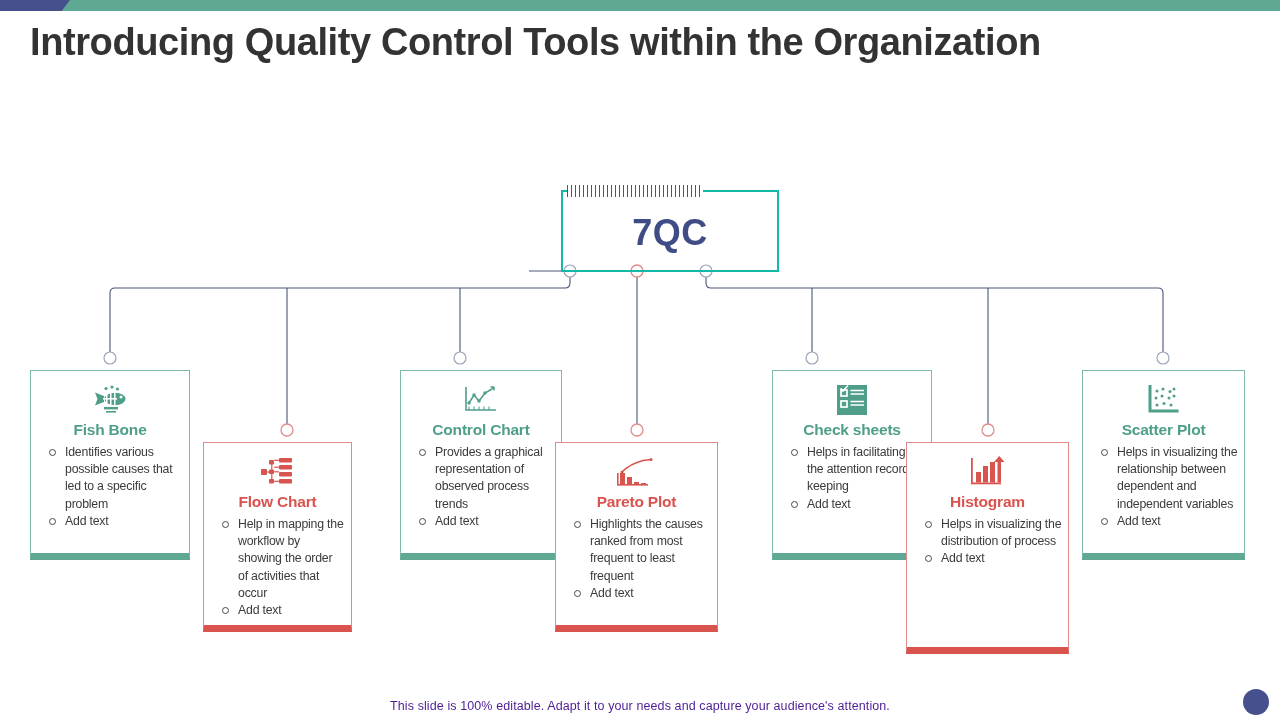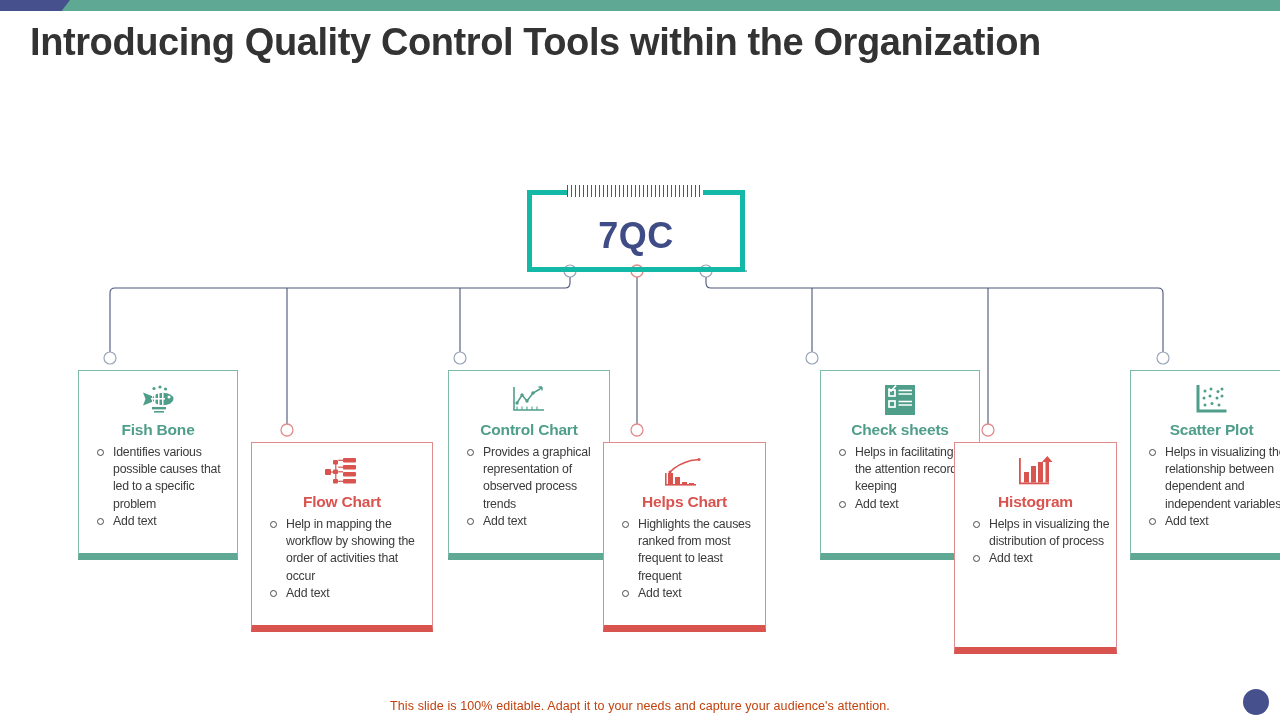--- a/index.html
+++ b/index.html
@@ -30,22 +30,22 @@
     letter-spacing:-0.4px;line-height:1.08;white-space:nowrap;
   }
   .page-subtitle{
     position:absolute;left:30px;top:74px;width:1215px;
     font-size:11.5px;color:#3a3a3a;line-height:1.42;
     letter-spacing:-0.15px;
   }
 
   
   .hub{
-    position:absolute;left:527px;top:190px;width:218px;height:82px;
-    border:5px solid #14b8a6;
+    position:absolute;left:561px;top:190px;width:218px;height:82px;
+    border:2px solid #14b8a6;
     box-sizing:border-box;
   }
   .hub-label{
     position:absolute;left:0;right:0;top:20px;
     text-align:center;font-size:36px;font-weight:bold;
     color:#3f4c85;letter-spacing:0.5px;
   }
   
   .hub-hatch{
     position:absolute;left:567px;top:185px;width:136px;height:12px;
@@ -60,21 +60,20 @@
 
   
   .wires{position:absolute;left:0;top:0;width:1280px;height:720px;}
 
   
   .card{
     position:absolute;box-sizing:border-box;
     background:#ffffff;
     display:flex;flex-direction:column;
     align-items:center;
-    margin-left:48px;
   }
   .card.teal{ border:1px solid #7fb9a8; border-bottom:7px solid #5fa894; }
   .card.red { border:1px solid #e08c8c; border-bottom:7px solid #d9534f; }
 
   .card-icon{
     margin-top:12px;height:34px;
     display:flex;align-items:center;justify-content:center;
   }
   .card-title{
     margin-top:4px;font-size:15.5px;font-weight:bold;
@@ -94,21 +93,21 @@
     letter-spacing:-0.2px;
   }
   .bullets li::before{
     content:"";position:absolute;left:4px;top:5px;
     width:5px;height:5px;border:1px solid #4a4a4a;border-radius:50%;
   }
 
   
   .footer-note{
     position:absolute;left:0;right:0;top:699px;
-    text-align:center;font-size:12.5px;color:#c2410c;
+    text-align:center;font-size:12.5px;color:#4c1d95;
     letter-spacing:0.1px;
   }
   .corner-dot{
     position:absolute;left:1243px;top:689px;
     width:26px;height:26px;border-radius:50%;
     background:#46508c;
   }
 </style>
 </head>
 <body>
@@ -180,21 +179,21 @@
         </g>
       </svg>
     </div>
     <div class="card-title">Fish Bone</div>
     <ul class="bullets">
       <li>Identifies various possible causes that led to a specific problem</li>
       <li>Add text</li>
     </ul>
   </div>
 
-  <div class="card red" style="left:203px;top:442px;width:182px;height:190px;">
+  <div class="card red" style="left:203px;top:442px;width:149px;height:190px;">
     <div class="card-icon">
       <svg width="34" height="30" viewBox="0 0 34 30">
         <g fill="#d9534f">
           <rect x="0" y="12" width="6" height="6" rx="1"></rect>
           <rect x="8" y="3" width="5" height="4.5" rx="1"></rect>
           <rect x="8" y="12.5" width="5" height="4.5" rx="1"></rect>
           <rect x="8" y="22" width="5" height="4.5" rx="1"></rect>
           <rect x="18" y="1" width="13" height="4.5" rx="1"></rect>
           <rect x="18" y="8" width="13" height="4.5" rx="1"></rect>
           <rect x="18" y="15" width="13" height="4.5" rx="1"></rect>
@@ -253,21 +252,21 @@
         </g>
         <g stroke="#d9534f" fill="none" stroke-width="1.5">
           <path d="M5 16 C10 11, 16 7, 26 4.5 L34 3.5"></path>
         </g>
         <g fill="#d9534f">
           <circle cx="5" cy="16" r="1.5"></circle>
           <circle cx="34" cy="3.5" r="1.5"></circle>
         </g>
       </svg>
     </div>
-    <div class="card-title">Helps Chart</div>
+    <div class="card-title">Pareto Plot</div>
     <ul class="bullets">
       <li>Highlights the causes ranked from most frequent to least frequent</li>
       <li>Add text</li>
     </ul>
   </div>
 
   <div class="card teal" style="left:772px;top:370px;width:160px;height:190px;">
     <div class="card-icon">
       <svg width="30" height="32" viewBox="0 0 30 32">
         <rect x="0" y="1" width="30" height="30" fill="#4f9e8a"></rect>

